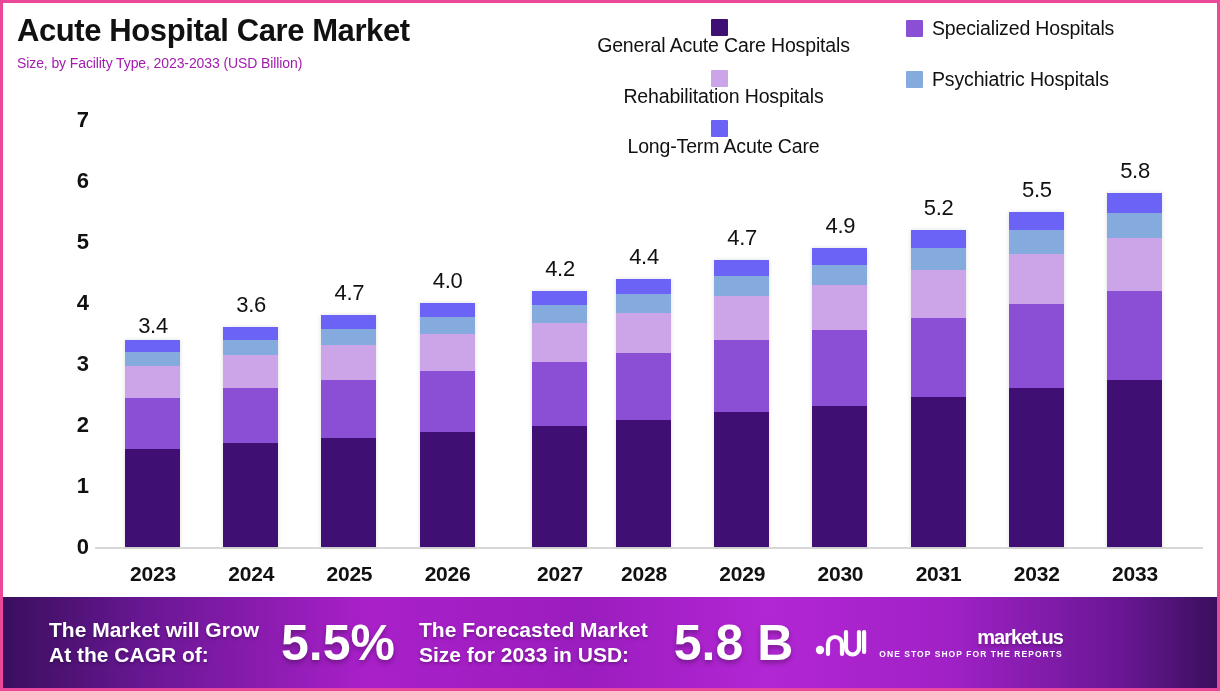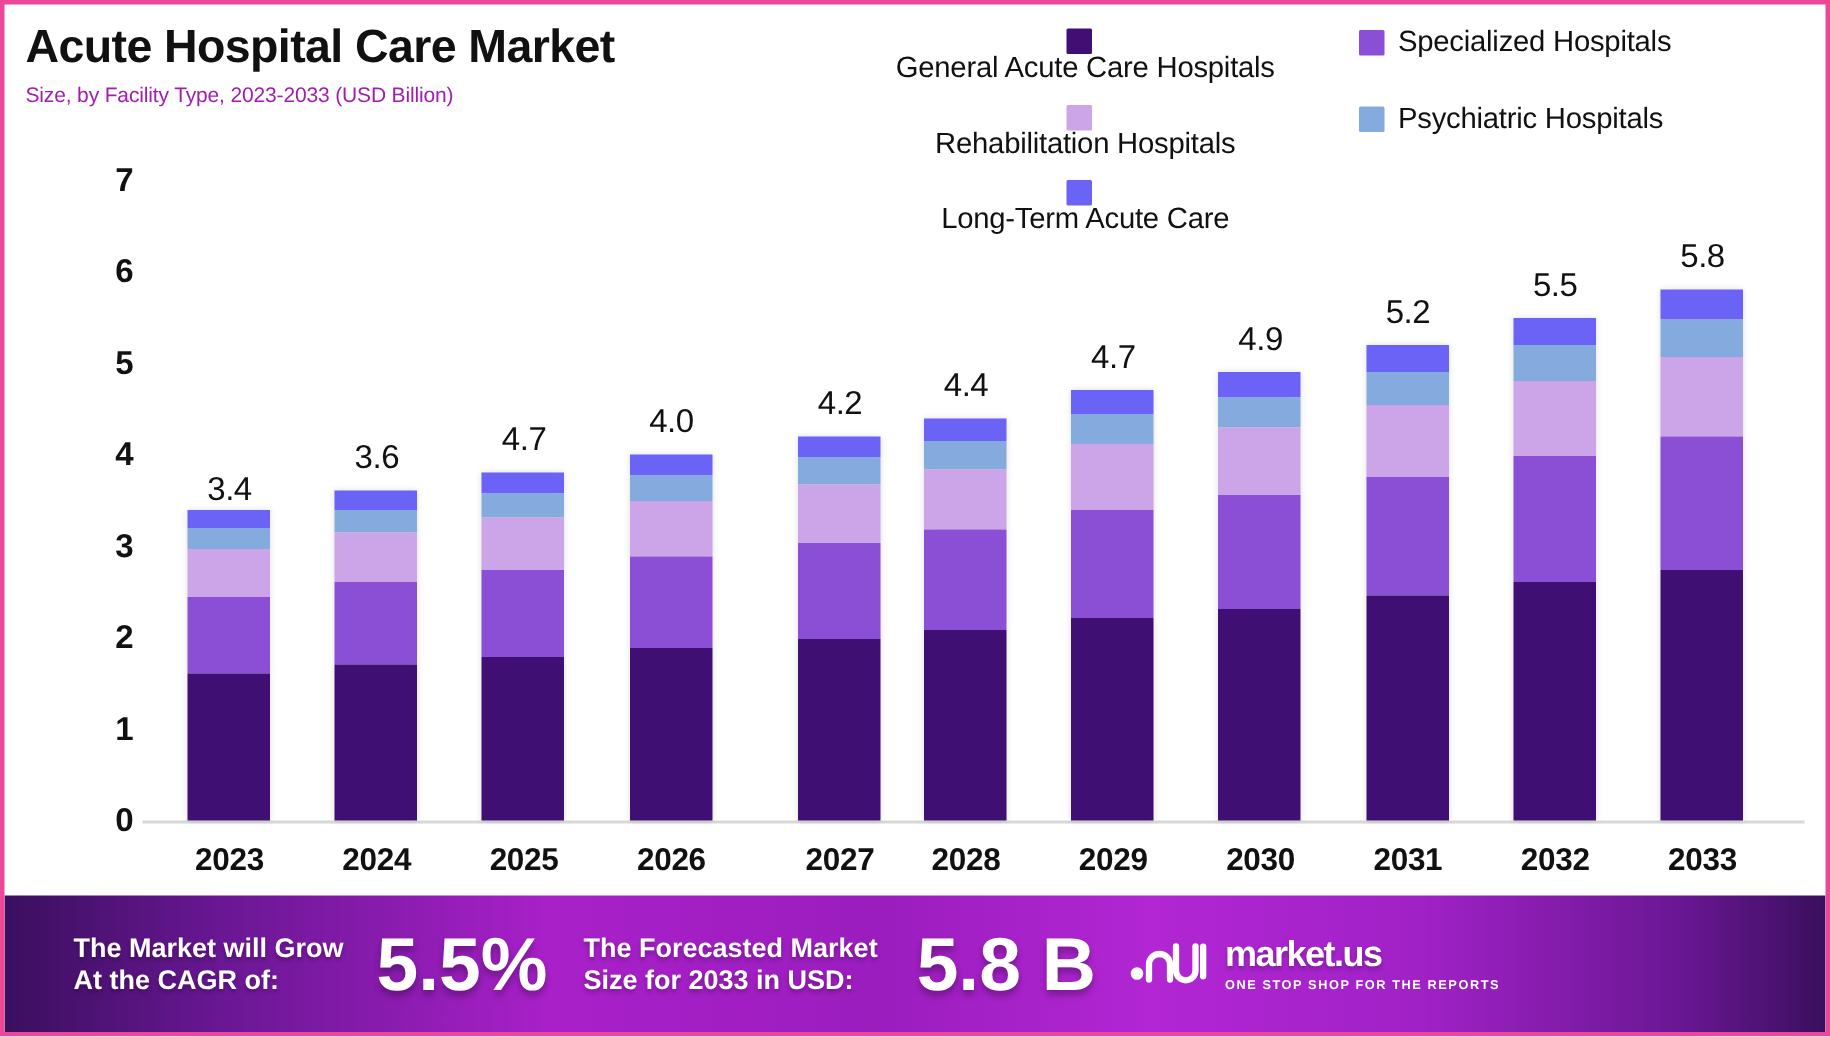--- a/index.html
+++ b/index.html
@@ -76,37 +76,38 @@
   
   #banner {
     position:absolute; left:0; bottom:0; width:1214px; height:91px;
     display:flex; align-items:center;
     background: linear-gradient(90deg,#3A0F5E 0%, #6A1794 12%, #A920C9 30%,
                                 #9B1DBE 48%, #B226D4 63%, #A021C6 78%,
                                 #6A1794 92%, #3A0F5E 100%);
     color:#ffffff; overflow:hidden;
   }
   .banner-cap {
-    font-size:18px; font-weight:bold; line-height:1.15;
+    font-size:21px; font-weight:bold; line-height:1.15;
     text-shadow:0 2px 3px rgba(0,0,0,0.28); white-space:nowrap;
   }
   .banner-big {
     font-size:50px; font-weight:bold; line-height:1;
     text-shadow:0 3px 5px rgba(0,0,0,0.3); white-space:nowrap;
   }
   #cap1 { margin-left:46px; }
   #big1 { margin-left:22px; }
   #cap2 { margin-left:24px; }
   #big2 { margin-left:26px; }
   #logo { display:flex; align-items:center; margin-left:22px; }
   #logo-mark { margin-right:10px; }
   #logo-text { line-height:1; }
   #logo-word {
-    font-size:24px; font-weight:bold; letter-spacing:-1px;
+    font-size:20px; font-weight:bold; letter-spacing:-1px;
     text-shadow:0 2px 3px rgba(0,0,0,0.25);
+    text-align:right;
   }
   #logo-tag {
     font-size:8.5px; font-weight:bold; letter-spacing:1.05px;
     margin-top:3px;
   }
 </style>
 </head>
 <body>
 
 <div id="frame">

